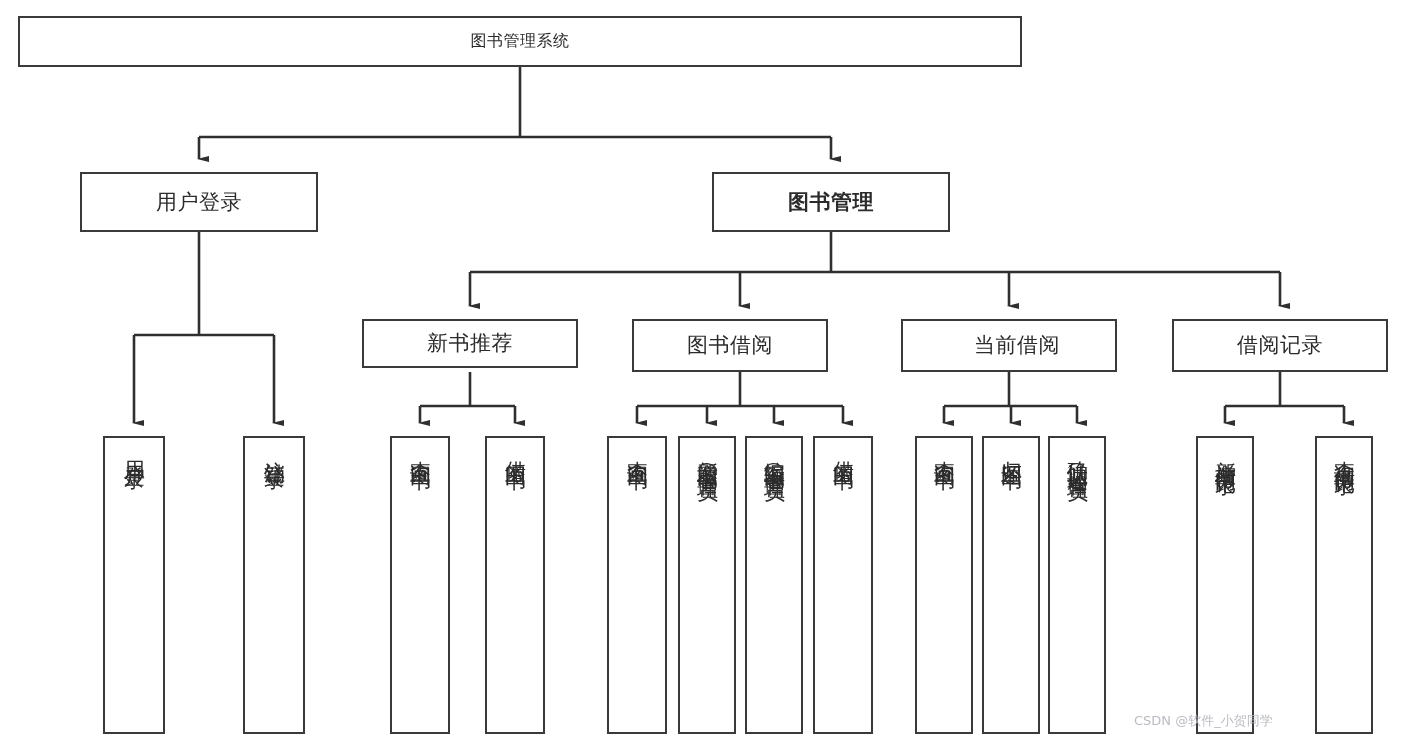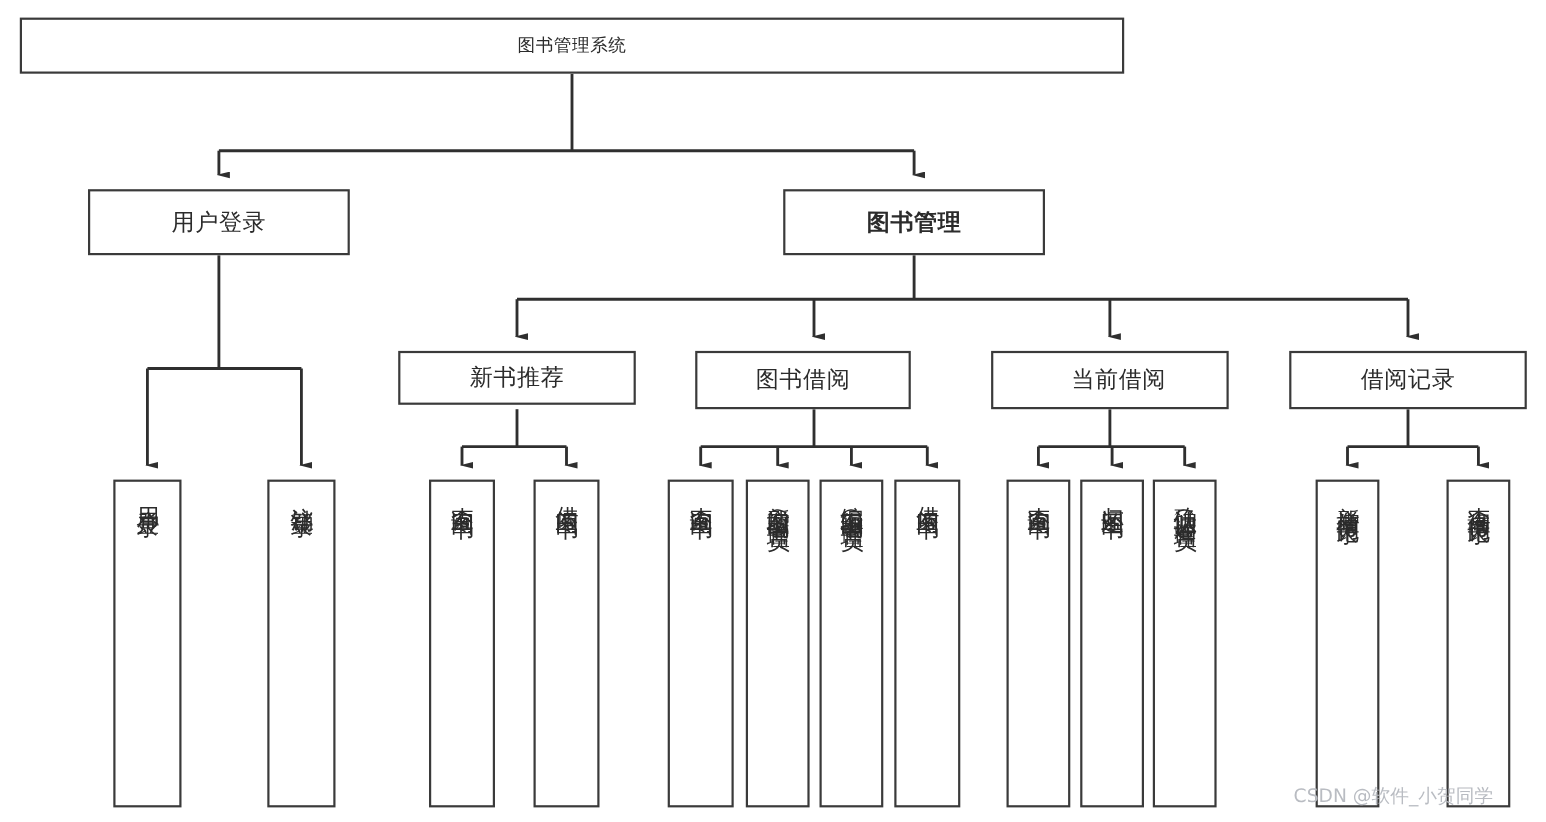--- a/index.html
+++ b/index.html
@@ -57,23 +57,23 @@
   .node.v .lbl {
     writing-mode: vertical-rl;
     text-orientation: upright;
     font-size: 21px;
     letter-spacing: 3px;
     line-height: 1;
     white-space: nowrap;
   }
   .watermark {
     position: absolute;
-    left: 1176px;
+    left: 1134px;
     top: 712px;
-    font-size: 17px;
+    font-size: 13px;
     color: #b9bcc2;
     white-space: nowrap;
     z-index: 3;
     font-family: "DejaVu Sans", "Liberation Sans", sans-serif;
   }
 </style>
 </head>
 <body>
 
 <div id="canvas">

